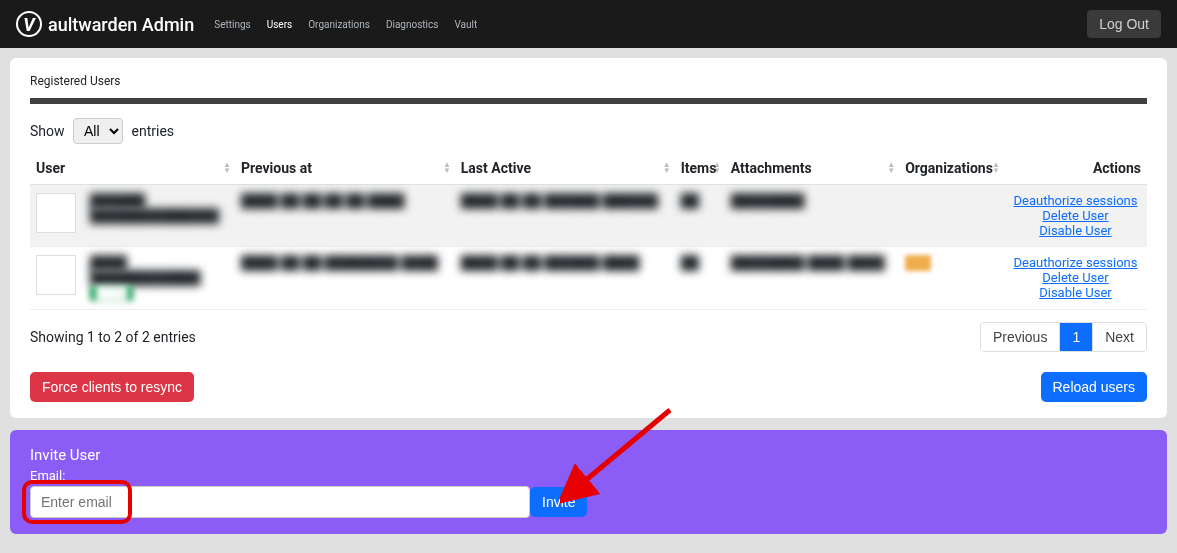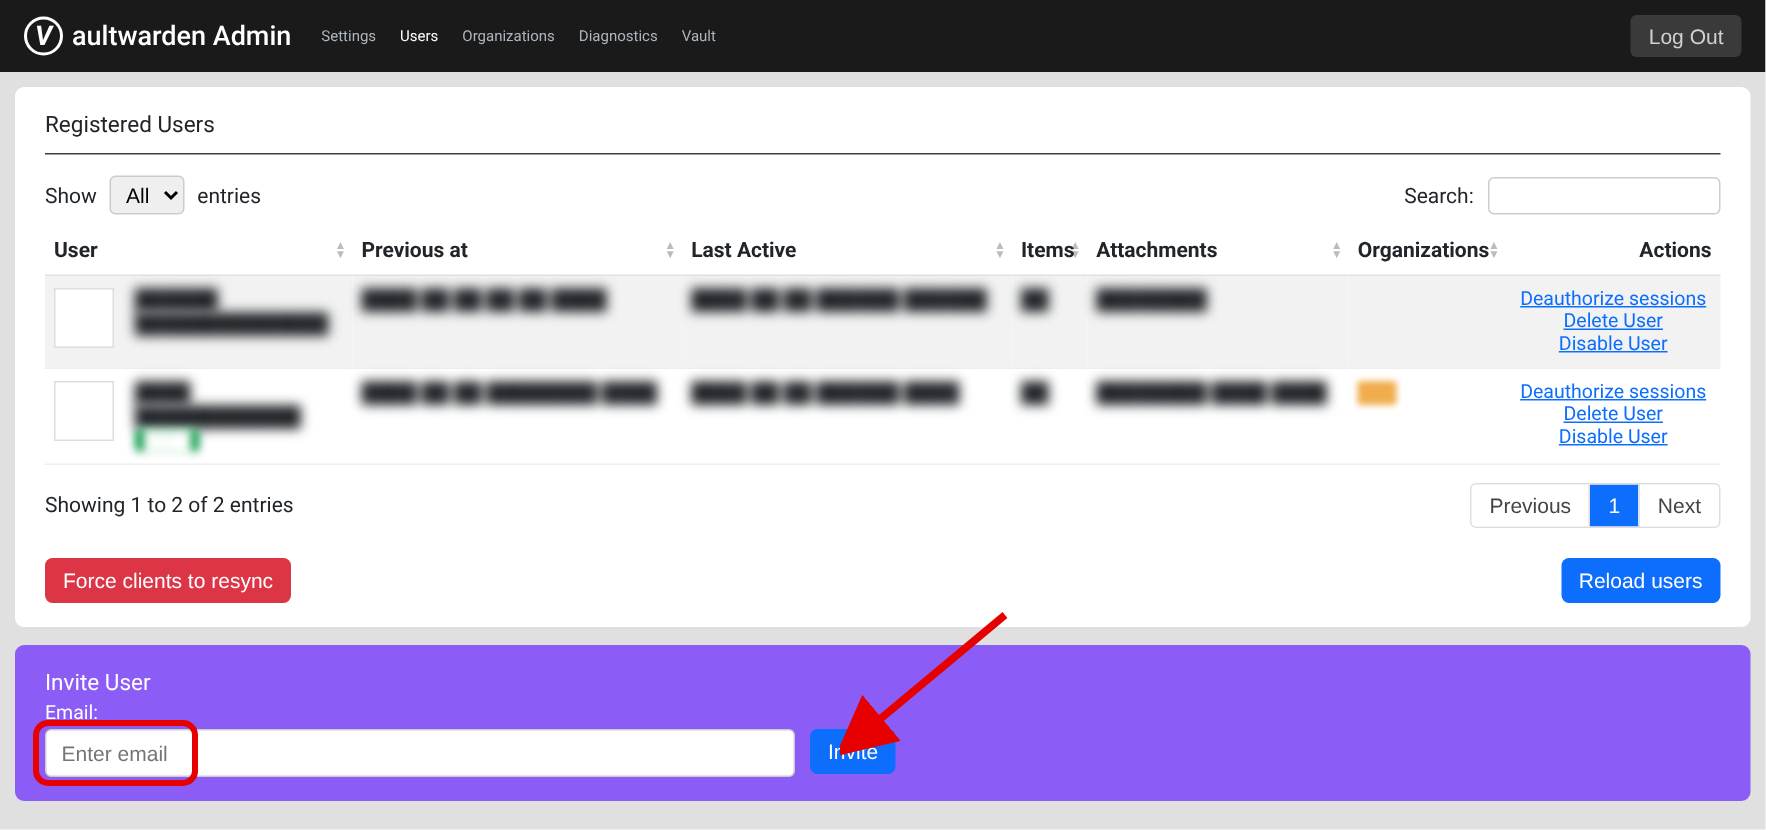--- a/index.html
+++ b/index.html
@@ -70,24 +70,24 @@
   .container {
     padding: 10px;
   }
   .card {
     background: #fff;
     border-radius: 6px;
     padding: 16px 20px;
     margin-bottom: 12px;
   }
   .card-title {
-    font-size: 15px;
+    font-size: 12px;
     font-weight: 400;
     padding-bottom: 10px;
-    border-bottom: 1px solid #404040;
+    border-bottom: 6px solid #404040;
     margin-bottom: 14px;
   }
   .table-controls {
     display: flex;
     justify-content: space-between;
     align-items: center;
     margin-bottom: 8px;
     font-size: 14px;
   }
   .show-entries select {
@@ -235,22 +235,21 @@
     font-size: 15px;
     font-weight: 400;
     margin-bottom: 4px;
   }
   .invite-label {
     font-size: 13px;
     margin-bottom: 3px;
   }
   .invite-row {
     display: flex;
-    gap: 10px;
-    align-items: flex-start;
+    align-items: center;
   }
   .invite-input-wrap {
     position: relative;
     width: 500px;
   }
   .invite-input {
     width: 100%;
     padding: 7px 10px;
     border: 1px solid #ccc;
     border-radius: 4px;
@@ -298,24 +297,20 @@
   <div class="card">
     <div class="card-title">Registered Users</div>
 
     <div class="table-controls">
       <div class="show-entries">
         <span>Show</span>
         <select>
           <option>All</option>
         </select>
         <span>entries</span>
-      </div>
-      <div class="search-box">
-        <span>Search:</span>
-        <input type="text" style="">
       </div>
     </div>
 
     <table>
       <thead>
         <tr>
           <th><span>User</span><span class="sort-icons">▲<br>▼</span></th>
           <th><span>Previous at</span><span class="sort-icons">▲<br>▼</span></th>
           <th><span>Last Active</span><span class="sort-icons">▲<br>▼</span></th>
           <th><span>Items</span><span class="sort-icons">▲<br>▼</span></th>

